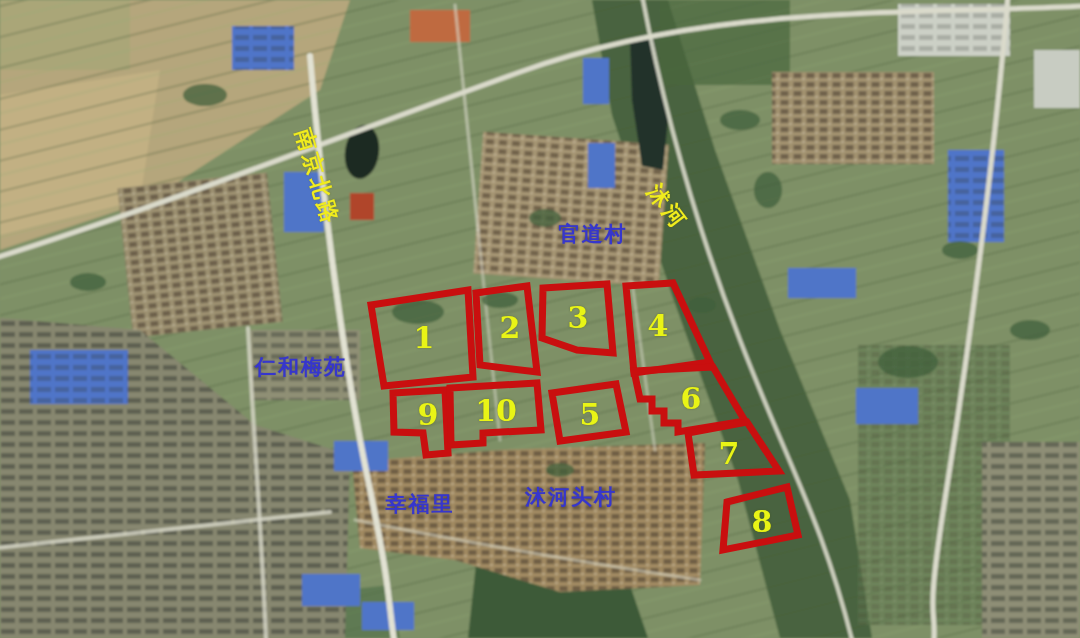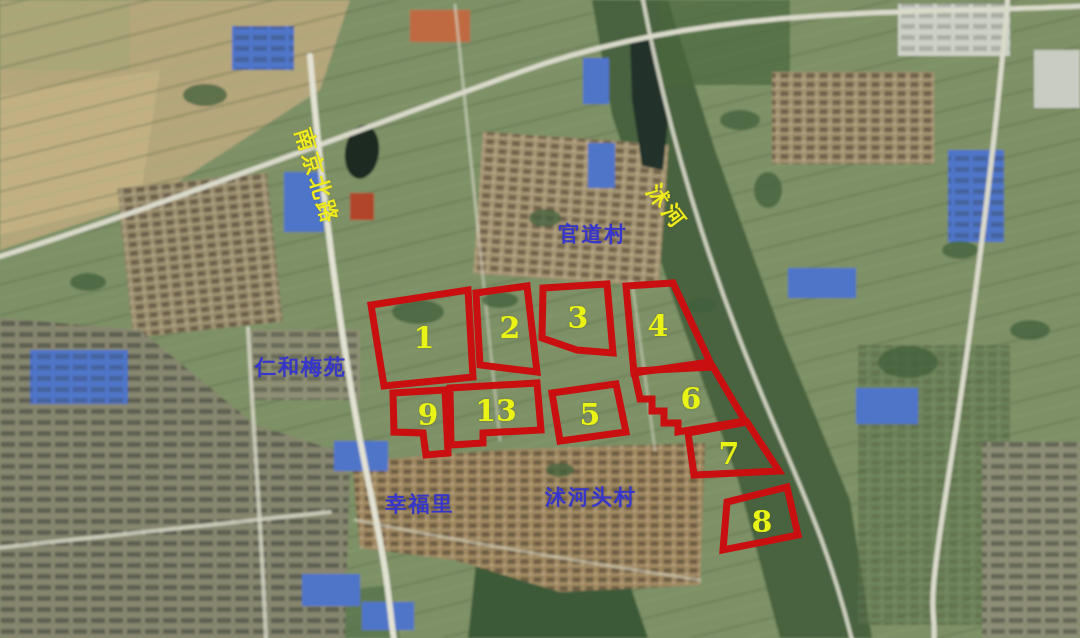--- a/index.html
+++ b/index.html
@@ -140,21 +140,21 @@
       </g>
     </g>
   </svg>
 
   <div class="lbl road-lbl" style="left:317px;top:177px;transform:translate(-50%,-50%) rotate(73deg);">南京北路</div>
   <div class="lbl road-lbl" style="left:667px;top:207px;transform:translate(-50%,-50%) rotate(53deg);">沭河</div>
 
   <div class="lbl place-lbl" style="left:593px;top:234px;transform:translate(-50%,-50%);">官道村</div>
   <div class="lbl place-lbl" style="left:301px;top:367px;transform:translate(-50%,-50%);">仁和梅苑</div>
   <div class="lbl place-lbl" style="left:420px;top:504px;transform:translate(-50%,-50%);">幸福里</div>
-  <div class="lbl place-lbl" style="left:571px;top:497px;transform:translate(-50%,-50%);margin-left:20px;">沭河头村</div>
+  <div class="lbl place-lbl" style="left:571px;top:497px;transform:translate(-50%,-50%);">沭河头村</div>
 
   <svg width="1080" height="638" viewBox="0 0 1080 638">
     <polygon class="parcel" points="371,305 468,290 473,377 384,386"></polygon>
     <polygon class="parcel" points="476,293 527,286 537,372 480,365"></polygon>
     <polygon class="parcel" points="543,288 607,284 613,353 577,350 542,338"></polygon>
     <polygon class="parcel" points="626,286 673,283 710,362 634,373"></polygon>
     <polygon class="parcel" points="552,393 616,384 626,432 560,441"></polygon>
     <polygon class="parcel" points="634,371 713,367 745,421 678,432 678,423 664,423 664,411 652,411 652,399 640,399"></polygon>
     <polygon class="parcel" points="688,433 747,422 779,471 694,475"></polygon>
     <polygon class="parcel" points="727,502 787,487 798,535 723,550"></polygon>
@@ -164,15 +164,15 @@
 
   <div class="num" style="left:424px;top:337px">1</div>
   <div class="num" style="left:510px;top:327px">2</div>
   <div class="num" style="left:578px;top:317px">3</div>
   <div class="num" style="left:658px;top:325px">4</div>
   <div class="num" style="left:590px;top:414px">5</div>
   <div class="num" style="left:691px;top:398px">6</div>
   <div class="num" style="left:729px;top:453px">7</div>
   <div class="num" style="left:762px;top:521px">8</div>
   <div class="num" style="left:428px;top:414px">9</div>
-  <div class="num" style="left:496px;top:410px">13</div>
+  <div class="num" style="left:496px;top:410px">10</div>
 
 </div>
 
 </body></html>

